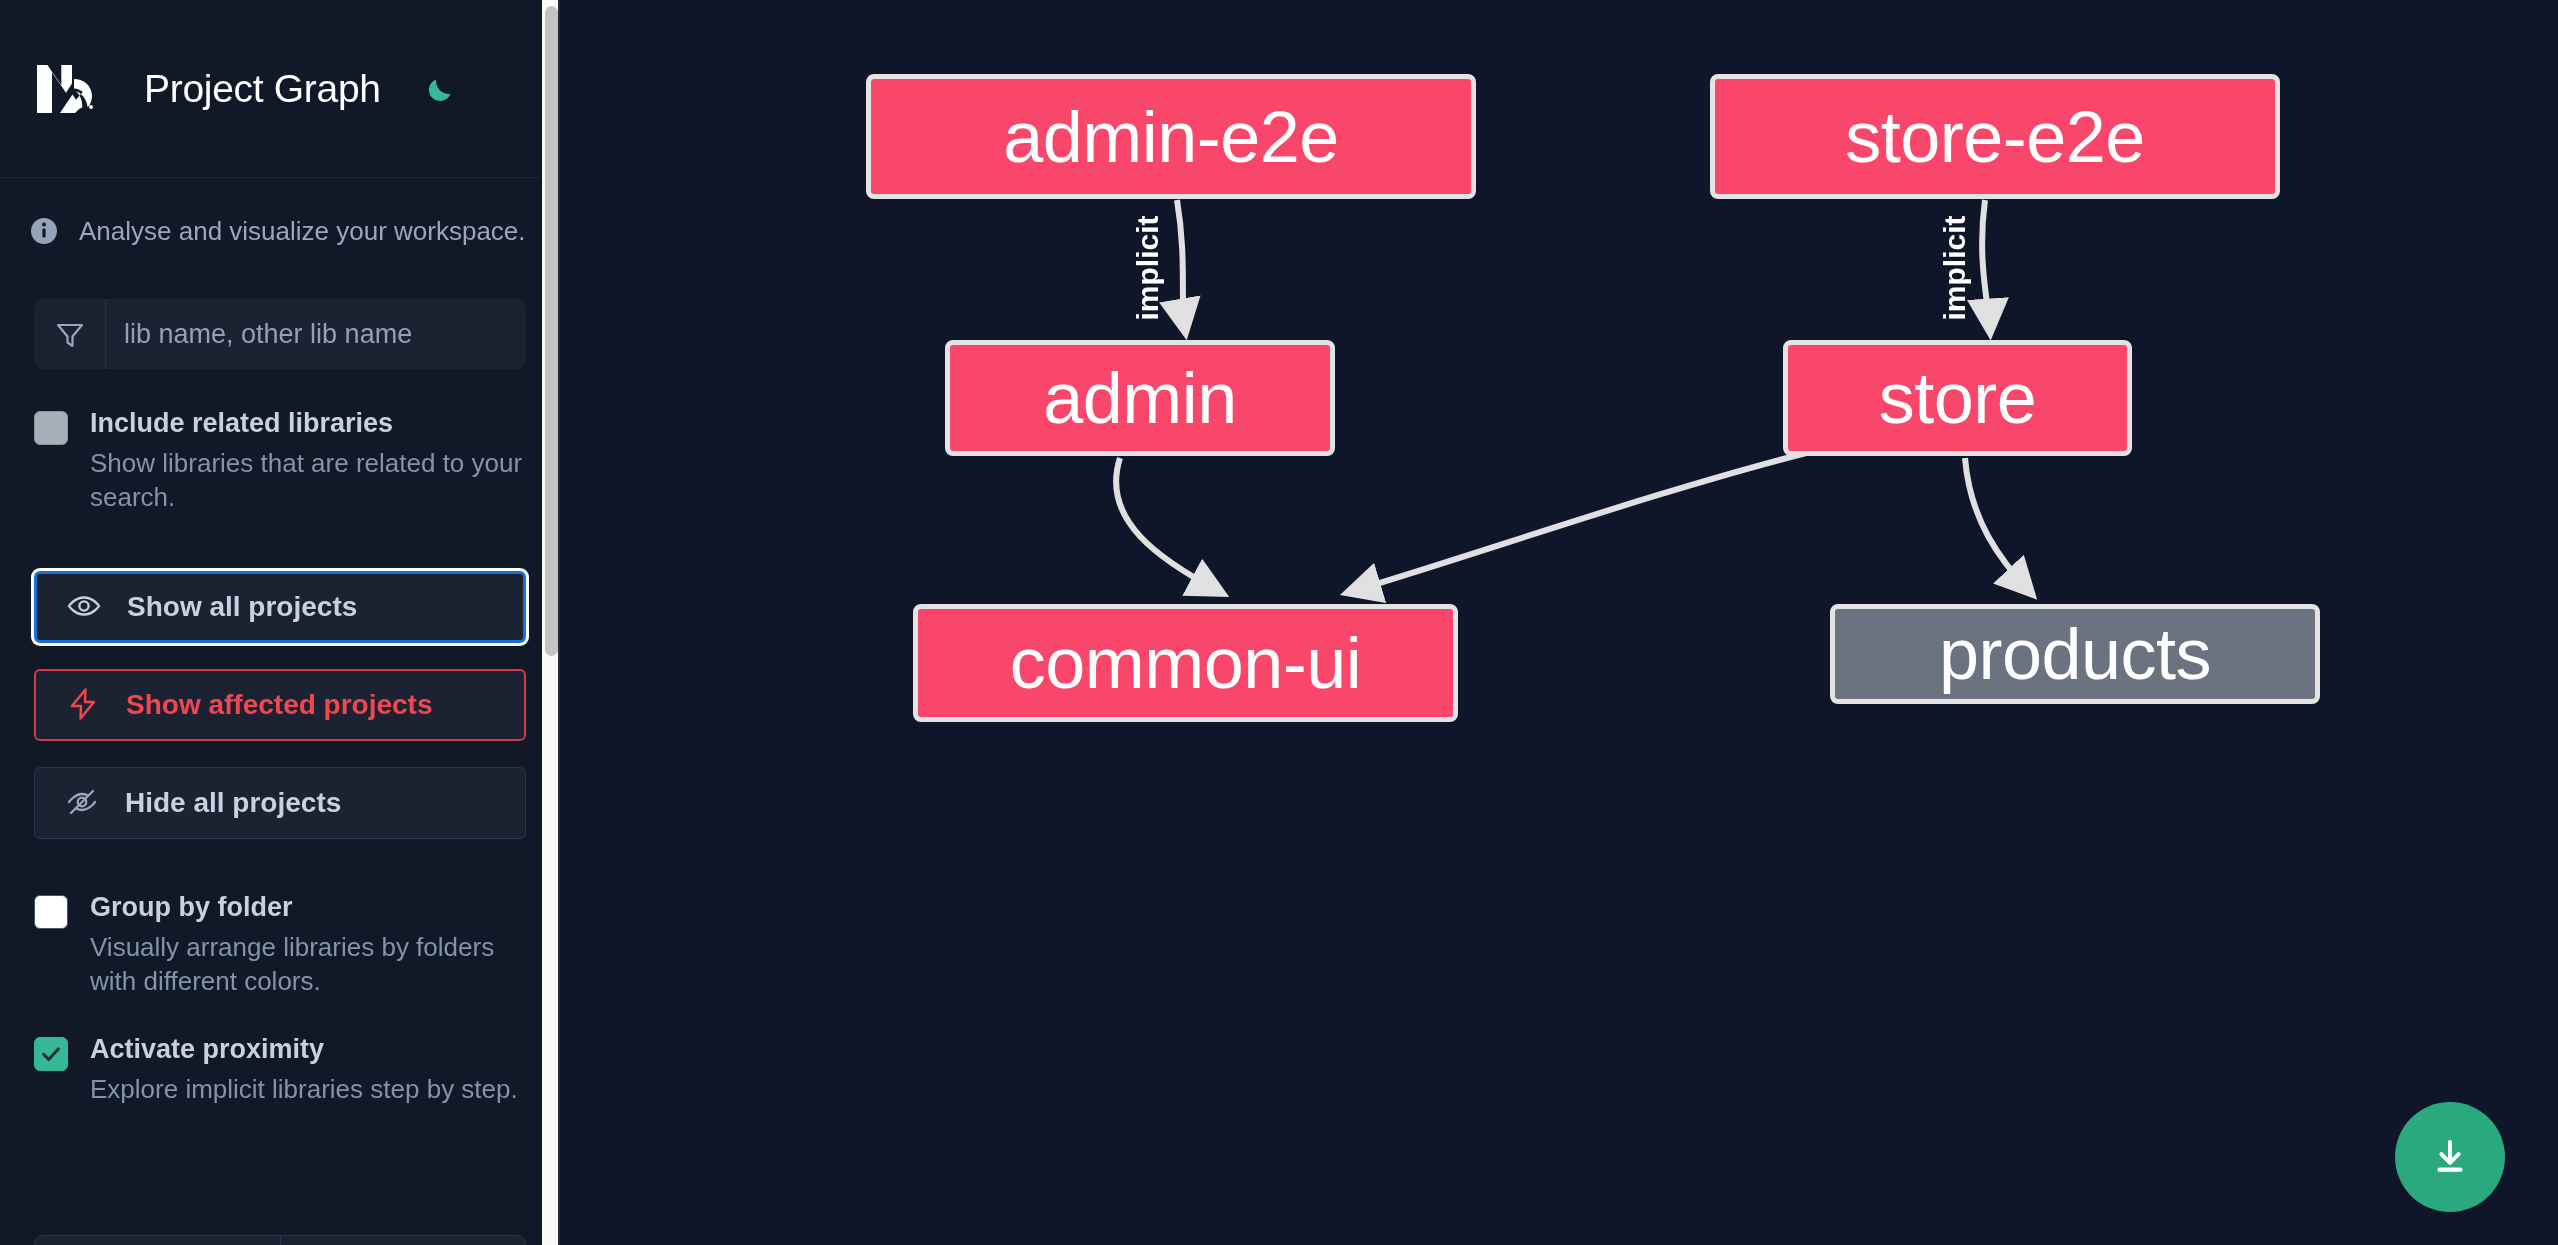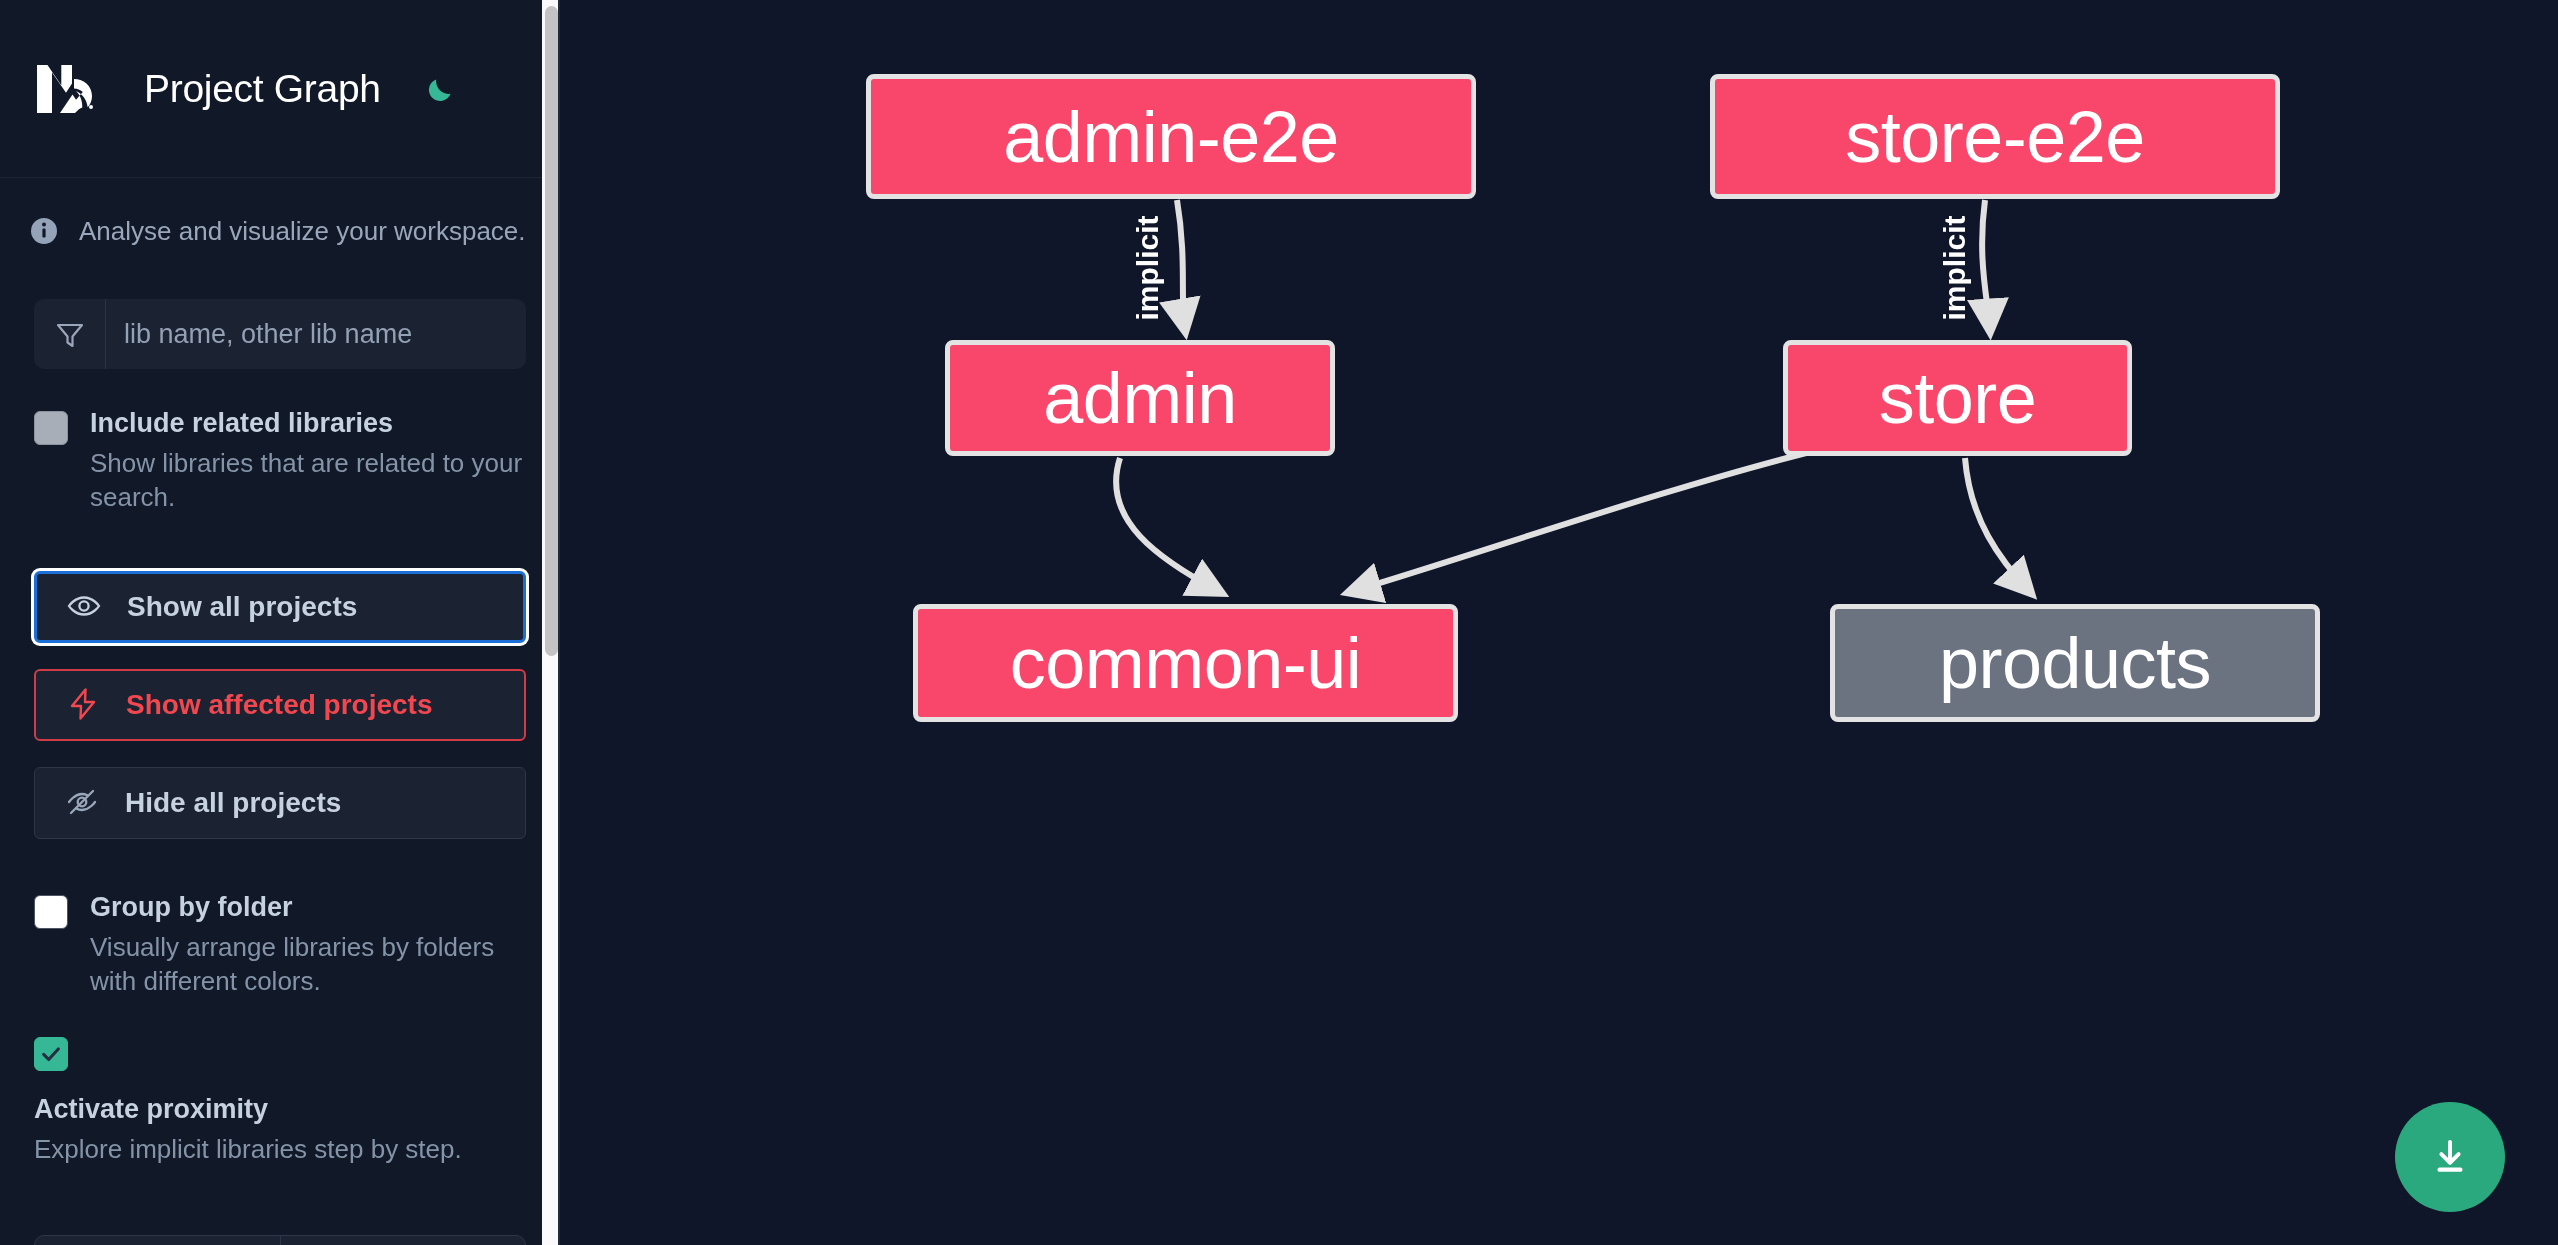--- a/index.html
+++ b/index.html
@@ -72,21 +72,21 @@
     border-right: 1px solid #2A3445;
   }
   .search-input {
     flex: 1; background: transparent; border: none; outline: none;
     color: #ec4899; font-size: 27px; padding: 0 18px;
     font-family: "Liberation Sans", sans-serif;
   }
   .search-input::placeholder { color: #93A1B5; }
 
   .check-row { display: flex; padding: 38px 34px 0 34px; gap: 22px; }
-  .check-row.tight { padding-top: 34px; flex-direction: column; }
+  .check-row.tight { padding-top: 34px; }
   .cbox {
     flex: 0 0 34px; width: 34px; height: 34px; margin-top: 4px;
     border-radius: 6px; display: flex; align-items: center; justify-content: center;
   }
   .cbox.disabled { background: #A7AEB8; border: 1px solid #8C939E; }
   .cbox.unchecked { background: #FFFFFF; border: 1px solid #4B5563; }
   .cbox.checked { background: #36B796; border: 1px solid #36B796; }
   .cbox .tick { width: 22px; height: 22px; }
   .check-texts { flex: 1; }
   .check-label { color: #C7D2E0; font-size: 27px; font-weight: 700; line-height: 1.25; }
@@ -299,21 +299,21 @@
         </div>
         <div class="node" style="left: 385px; top: 340px; width: 390px; height: 116px; background: rgb(249, 71, 107);">
           <span class="node-label">admin</span>
         </div>
         <div class="node" style="left: 1223px; top: 340px; width: 349px; height: 116px; background: rgb(249, 71, 107);">
           <span class="node-label">store</span>
         </div>
         <div class="node" style="left: 353px; top: 604px; width: 545px; height: 118px; background: rgb(249, 71, 107);">
           <span class="node-label">common-ui</span>
         </div>
-        <div class="node" style="left: 1270px; top: 604px; width: 490px; height: 118px; background: rgb(107, 114, 128);">
+        <div class="node" style="left: 1270px; top: 604px; width: 490px; height: 100px; background: rgb(107, 114, 128);">
           <span class="node-label">products</span>
         </div>
       </div>
 
     <button id="download-btn">
       <svg viewBox="0 0 40 40" width="46" height="46" aria-hidden="true">
         <path d="M20 7v17M12.5 17.5L20 25l7.5-7.5" fill="none" stroke="#FFFFFF" stroke-width="3.4" stroke-linecap="round" stroke-linejoin="round"></path>
         <line x1="11" y1="31" x2="29" y2="31" stroke="#FFFFFF" stroke-width="3.8" stroke-linecap="round"></line>
       </svg>
     </button>

